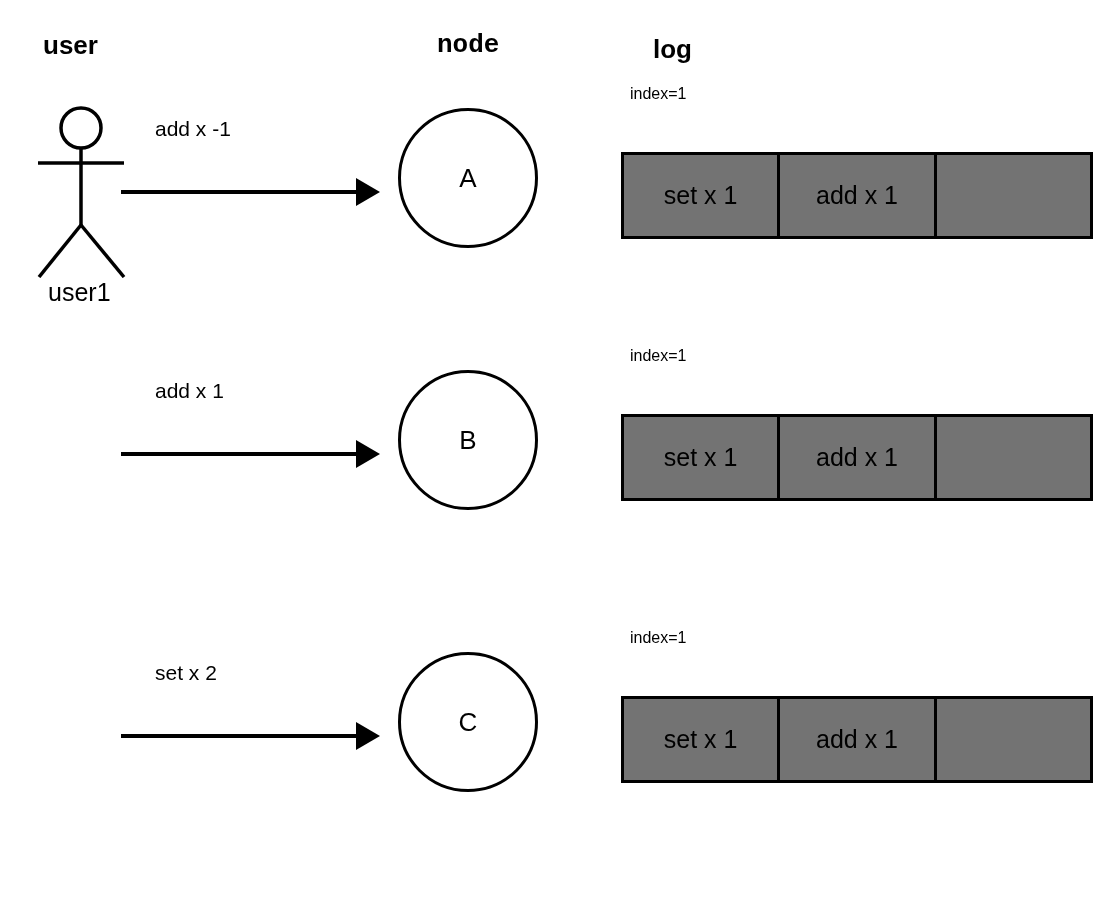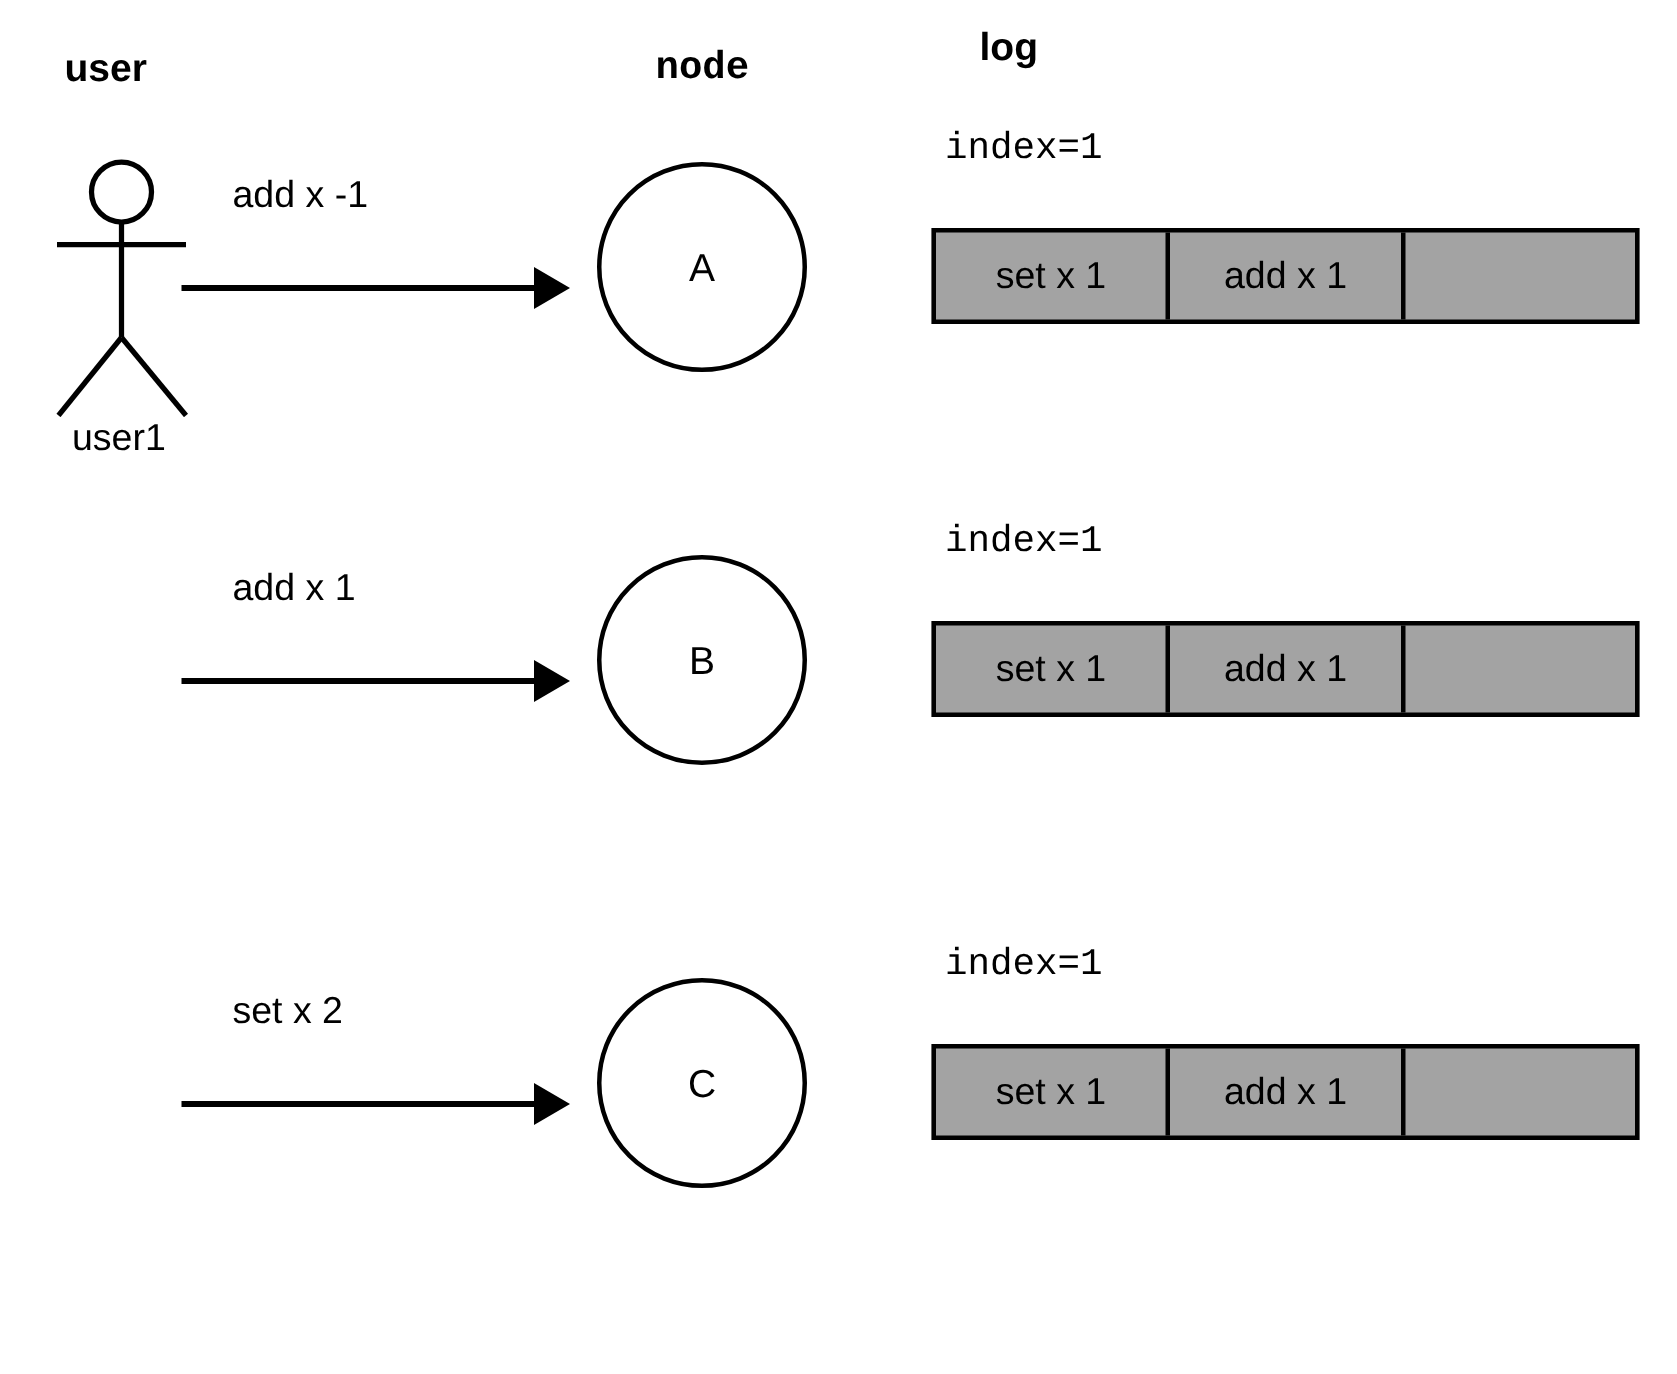--- a/index.html
+++ b/index.html
@@ -23,21 +23,21 @@
   .col-header {
     position: absolute;
     font-size: 26px;
     font-weight: bold;
     color: #000000;
     white-space: nowrap;
     line-height: 1;
   }
   #hdr-user { left: 43px;  top: 32px; }
   #hdr-node { left: 437px; top: 32px; font-family: Liberation Mono, monospace; }
-  #hdr-log  { left: 653px; top: 18px; }
+  #hdr-log  { left: 653px; top: 36px; }
 
   
   .row {
     position: absolute;
     left: 0;
     width: 1118px;
     height: 280px;
   }
   #row-0 { top: 78px; }
   #row-1 { top: 340px; }
@@ -68,21 +68,21 @@
     left: 118px;
     top: 40px;
     width: 270px;
     height: 90px;
   }
   .message svg { display: block; }
   .message-label {
     position: absolute;
     left: 37px;
     top: 0px;
-    font-size: 25px;
+    font-size: 21px;
     color: #000000;
     white-space: nowrap;
     line-height: 1;
   }
 
   
   .node {
     position: absolute;
     left: 398px;
     top: 30px;
@@ -106,36 +106,35 @@
   .log {
     position: absolute;
     left: 621px;
     top: 8px;
     width: 472px;
   }
   .log-index {
     position: absolute;
     left: 9px;
     top: 0px;
-    font-size: 25px;
-    color: #000000;
-    white-space: nowrap;
-    line-height: 1;
-    font-family: Liberation Mono, monospace;
+    font-size: 16px;
+    color: #000000;
+    white-space: nowrap;
+    line-height: 1;
   }
   .log-table {
     position: absolute;
     left: 0px;
     top: 66px;
     width: 472px;
-    height: 64px;
+    height: 87px;
     display: flex;
     border: 3px solid #000000;
     box-sizing: border-box;
-    background: #a3a3a3;
+    background: #737373;
   }
   .log-cell {
     flex: 1 1 0;
     display: flex;
     align-items: center;
     justify-content: center;
     border-right: 3px solid #000000;
     box-sizing: border-box;
     font-size: 25px;
     color: #000000;

